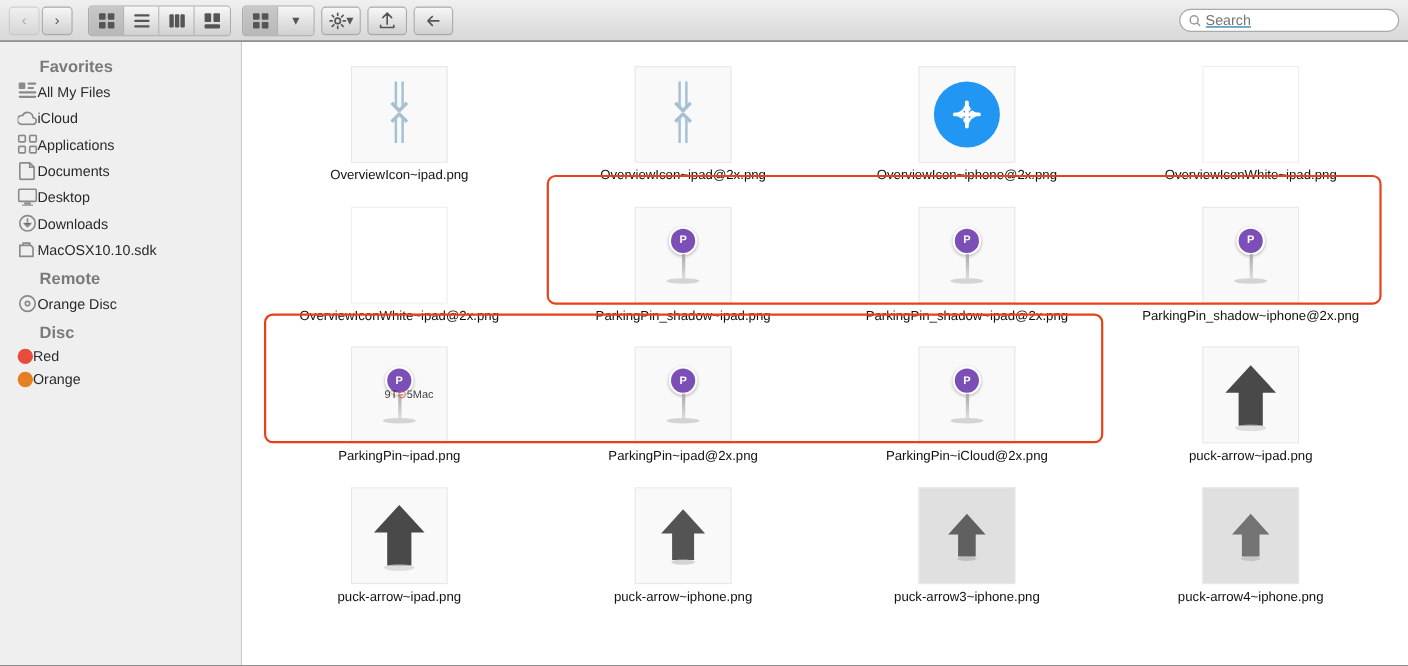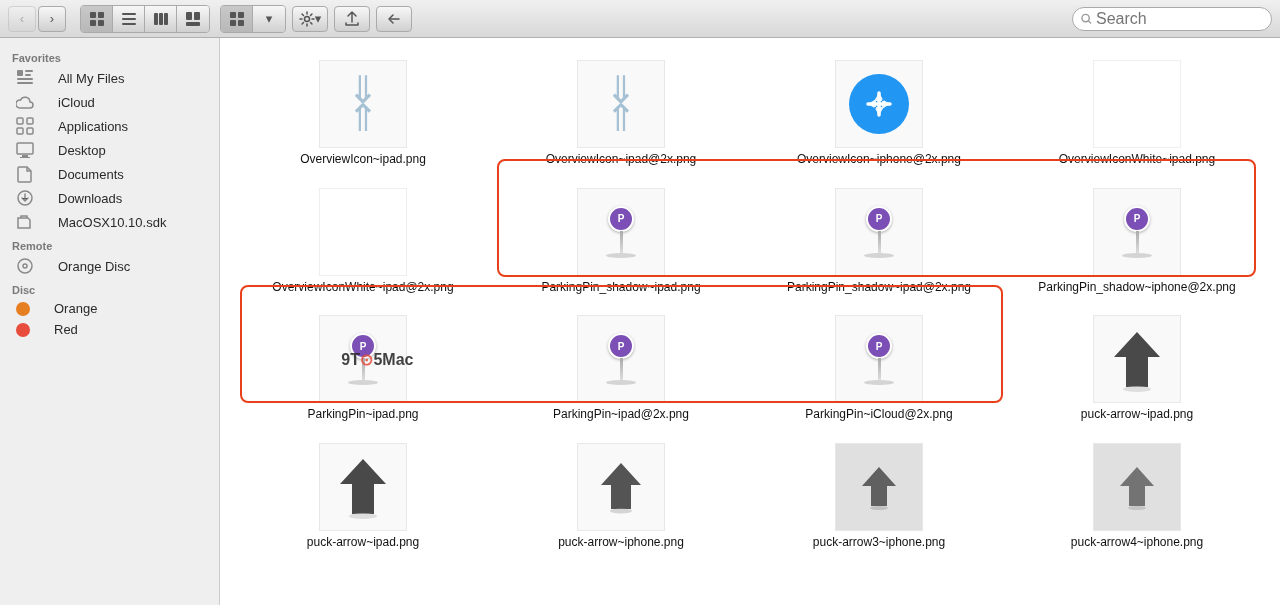--- a/index.html
+++ b/index.html
@@ -83,54 +83,56 @@
       background: #fff;
       border: 1px solid #aaa;
       border-radius: 12px;
       padding: 2px 8px;
       width: 200px;
       gap: 4px;
     }
     .search-box input {
       border: none;
       outline: none;
-      font-size: 16px;
+      font-size: 13px;
       color: #0369a1;
       background: transparent;
       width: 100%;
+      text-decoration: underline;
     }
 
     
     .main {
       display: flex;
       flex: 1;
       overflow: hidden;
     }
 
     
     .sidebar {
       width: 220px;
       background: #f0eff0;
       border-right: 1px solid #ccc;
       padding: 8px 0;
       overflow-y: auto;
       flex-shrink: 0;
     }
     .sidebar-section-header {
-      font-size: 11px;
+      font-size: 15px;
       font-weight: 600;
       color: #7a7a7a;
       padding: 6px 12px 2px 12px;
       text-transform: none;
+      margin-left: 24px;
     }
     .sidebar-item {
       display: flex;
       align-items: center;
       padding: 3px 12px;
-      gap: 24px;
+      gap: 0;
       cursor: pointer;
       font-size: 13px;
       color: #2a2a2a;
       border-radius: 4px;
       margin: 0 4px;
     }
     .sidebar-item-icon {
       width: 18px;
       height: 18px;
       display: flex;
@@ -353,41 +355,41 @@
             <rect x="1" y="11" width="6" height="6" rx="1" fill="none" stroke="#8a8a8a" stroke-width="1.5"></rect>
             <rect x="11" y="11" width="6" height="6" rx="1" fill="none" stroke="#8a8a8a" stroke-width="1.5"></rect>
           </svg>
       </span>
       <span class="sidebar-item-label">Applications</span>
     </div>
 
     <div class="sidebar-item">
       <span class="sidebar-item-icon">
         <svg width="18" height="18" viewBox="0 0 18 18">
+            <path d="M3 2h8l4 4v10a1 1 0 0 1-1 1H3a1 1 0 0 1-1-1V3a1 1 0 0 1 1-1z" fill="none" stroke="#8a8a8a" stroke-width="1.5"></path>
+            <path d="M11 2v4h4" fill="none" stroke="#8a8a8a" stroke-width="1.5"></path>
+          </svg>
+      </span>
+      <span class="sidebar-item-label">Documents</span>
+    </div>
+
+    <div class="sidebar-item">
+      <span class="sidebar-item-icon">
+        <svg width="18" height="18" viewBox="0 0 18 18">
             <rect x="1" y="2" width="16" height="11" rx="1" fill="none" stroke="#8a8a8a" stroke-width="1.5"></rect>
             <rect x="6" y="14" width="6" height="2" fill="#8a8a8a"></rect>
             <rect x="4" y="16" width="10" height="1" fill="#8a8a8a"></rect>
           </svg>
       </span>
       <span class="sidebar-item-label">Desktop</span>
     </div>
 
     <div class="sidebar-item">
       <span class="sidebar-item-icon">
         <svg width="18" height="18" viewBox="0 0 18 18">
-            <path d="M3 2h8l4 4v10a1 1 0 0 1-1 1H3a1 1 0 0 1-1-1V3a1 1 0 0 1 1-1z" fill="none" stroke="#8a8a8a" stroke-width="1.5"></path>
-            <path d="M11 2v4h4" fill="none" stroke="#8a8a8a" stroke-width="1.5"></path>
-          </svg>
-      </span>
-      <span class="sidebar-item-label">Documents</span>
-    </div>
-
-    <div class="sidebar-item">
-      <span class="sidebar-item-icon">
-        <svg width="18" height="18" viewBox="0 0 18 18">
             <circle cx="9" cy="9" r="7" fill="none" stroke="#8a8a8a" stroke-width="1.5"></circle>
             <path d="M9 5v6M6 9l3 3 3-3" stroke="#8a8a8a" stroke-width="1.5" stroke-linecap="round" stroke-linejoin="round"></path>
           </svg>
       </span>
       <span class="sidebar-item-label">Downloads</span>
     </div>
 
 
     <div class="sidebar-item">
       <span class="sidebar-item-icon">
@@ -407,27 +409,27 @@
             <circle cx="9" cy="9" r="7" fill="none" stroke="#8a8a8a" stroke-width="1.5"></circle>
             <circle cx="9" cy="9" r="2" fill="none" stroke="#8a8a8a" stroke-width="1.5"></circle>
           </svg>
       </span>
       <span class="sidebar-item-label">Orange Disc</span>
     </div>
 
     <div class="sidebar-section-header">Disc</div>
 
     <div class="sidebar-item">
+      <span class="tag-dot" style="background:#e74c3c;"></span>
+      <span class="sidebar-item-label">Red</span>
+    </div>
+
+    <div class="sidebar-item">
       <span class="tag-dot" style="background:#e67e22;"></span>
       <span class="sidebar-item-label">Orange</span>
-    </div>
-
-    <div class="sidebar-item">
-      <span class="tag-dot" style="background:#e74c3c;"></span>
-      <span class="sidebar-item-label">Red</span>
     </div>
   </div>
 
   <div class="content">
     <div style="position:relative;">
 
       <div class="sel-overlay" style="
         top: 105px;
         left: calc(25% + 4px);
         width: calc(75% - 12px);
@@ -522,21 +524,21 @@
           <span class="cell-label">ParkingPin_shadow~iphone@2x.png</span>
         </div>
 
         <div class="icon-cell">
           <div class="thumb-wrap" style="position:relative;">
             <div class="parking-pin">
               <div class="parking-pin-circle">P</div>
               <div class="parking-pin-stem"></div>
               <div class="parking-pin-shadow"></div>
             </div>
-            <div style="position:absolute;top:50%;left:50%;transform:translate(-30%,-50%);font-size:16px;font-weight:700;color:#e74c3c;white-space:nowrap;opacity:0.85;pointer-events:none;">
+            <div style="position:absolute;top:50%;left:50%;transform:translate(-30%,-50%);font-size:10px;font-weight:400;color:#e74c3c;white-space:nowrap;opacity:0.85;pointer-events:none;">
               <span style="color:#222;">9T</span><span style="color:#e74c3c;">⊙</span><span style="color:#222;">5Mac</span>
             </div>
           </div>
           <span class="cell-label">ParkingPin~ipad.png</span>
         </div>
 
         <div class="icon-cell">
           <div class="thumb-wrap">
             <div class="parking-pin">
               <div class="parking-pin-circle">P</div>

